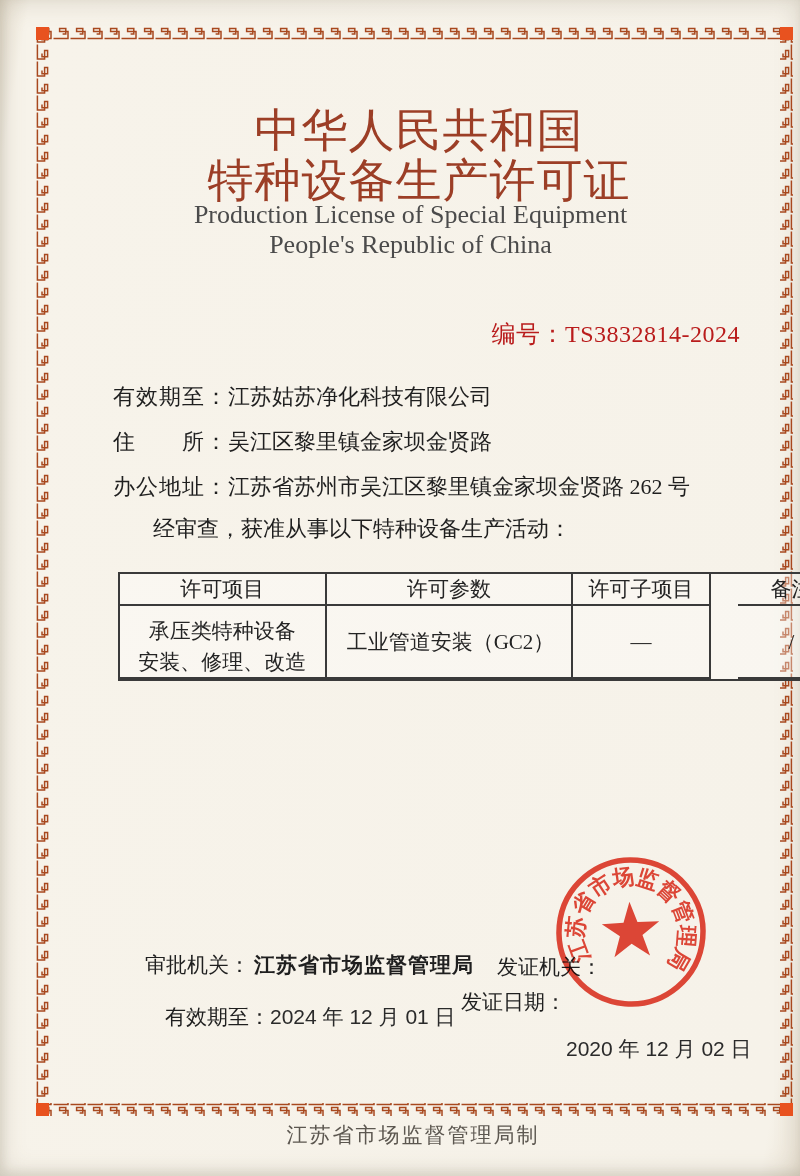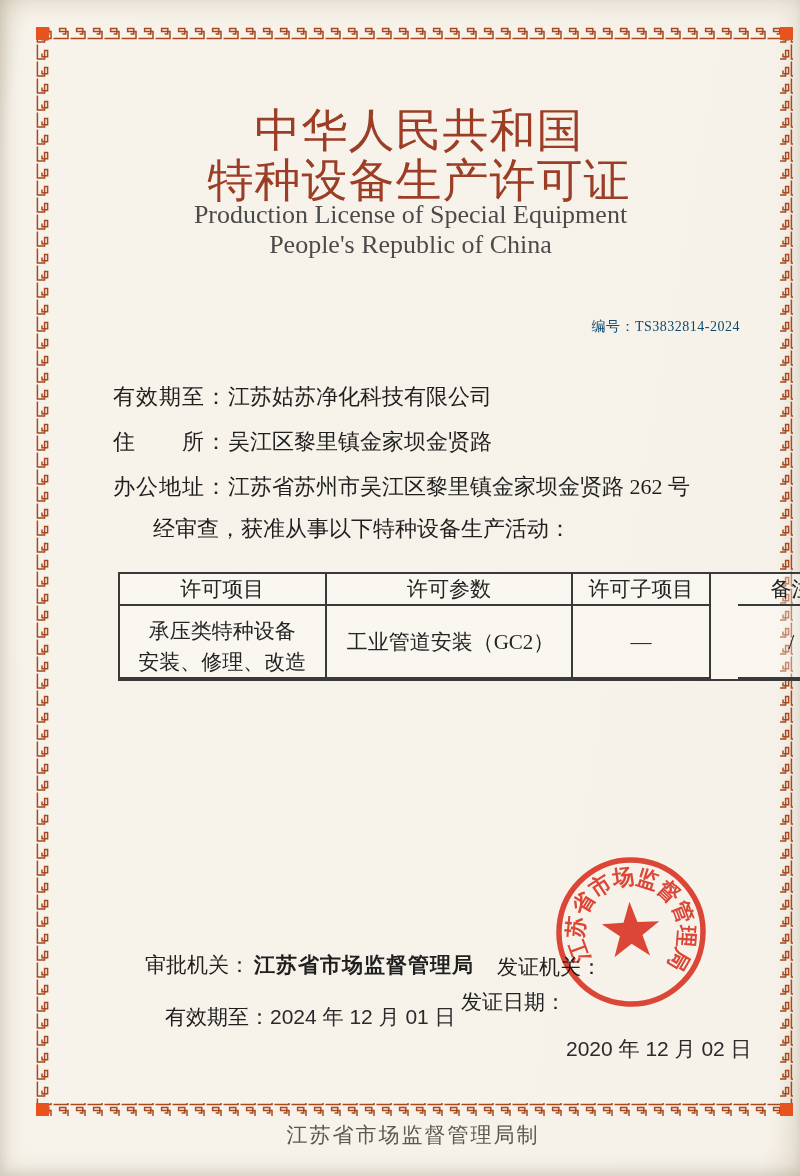--- a/index.html
+++ b/index.html
@@ -27,21 +27,21 @@
   .t2 { top:150px; }
   .title-en {
     position:absolute; left:0; width:800px; text-align:center; padding-left:21px;
     color:#4b4b4b; font-size:26px; white-space:nowrap;
   }
   .e1 { top:200px; }
   .e2 { top:230px; }
 
   .license-no {
     position:absolute; top:318px; left:0; width:740px; text-align:right;
-    font-size:14px; color:#0c4a6e; letter-spacing:.5px;
+    font-size:24px; color:#b91c1c; letter-spacing:.5px;
   }
 
   .field { position:absolute; left:113px; font-size:22px; color:#1f1f1f; white-space:nowrap; }
   .f1 { top:382px; }
   .f2 { top:427px; }
   .f3 { top:472px; }
   .f4 { top:514px; left:153px; }
   .field .lab { letter-spacing:1px; }
 
   .table {

